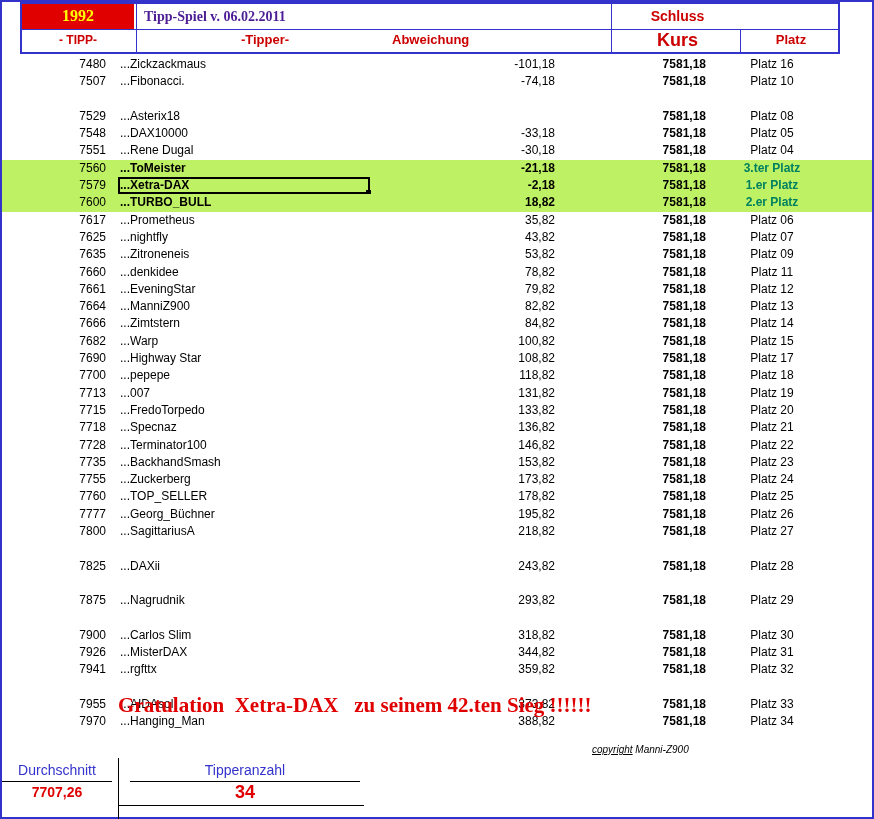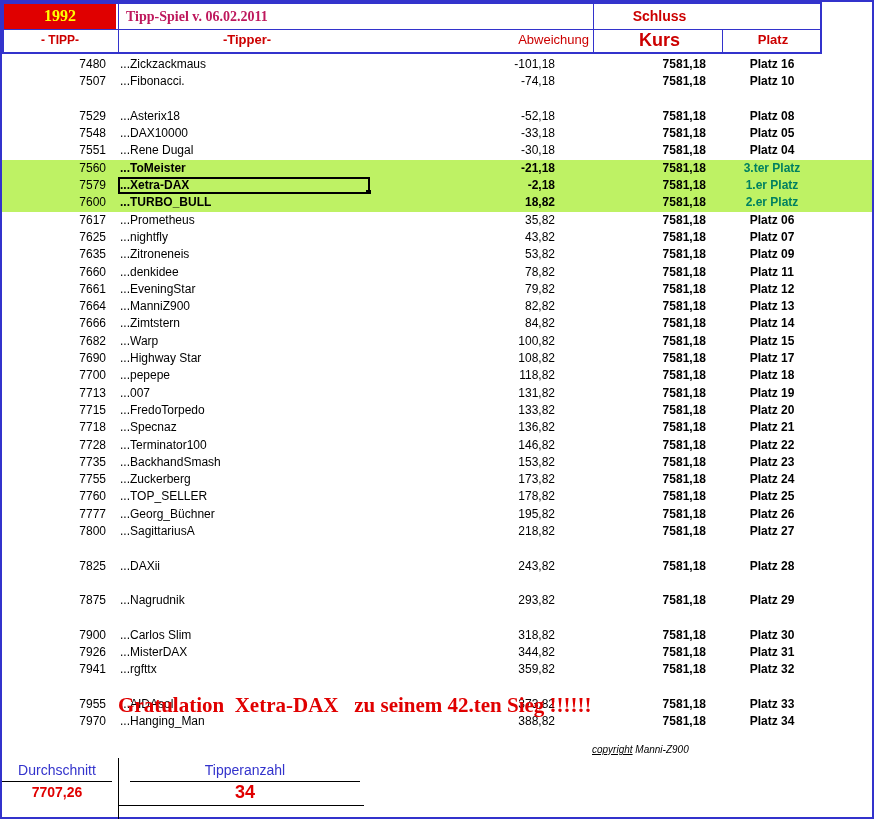--- a/index.html
+++ b/index.html
@@ -43,21 +43,21 @@
   .hline-bottom {
     position: absolute;
     left: 0px; top: 817px;
     width: 874px; height: 2px;
     background: #3333cc;
   }
 
   
   .header {
     position: absolute;
-    left: 2px; top: 2px;
+    left: 20px; top: 2px;
     width: 820px; height: 52px;
     border: 2px solid #3333cc;
     box-sizing: border-box;
   }
   .hdr-row1 {
     position: absolute;
     left: 0; top: 0;
     width: 100%; height: 25px;
   }
   .hdr-row2 {
@@ -93,21 +93,21 @@
     width: 112px; height: 23px;
     color: #cc0000;
     font-weight: bold;
     font-size: 12px;
     text-align: center;
     line-height: 22px;
   }
   .game-title {
     left: 118px; top: 0px;
     width: 290px; height: 25px;
-    color: #be185d;
+    color: #4c1d95;
     font-weight: bold;
     font-size: 14px;
     font-family: "Liberation Serif", serif;
     line-height: 25px;
     padding-left: 4px;
   }
   .tipper-head {
     left: 118px; top: 0px;
     width: 250px; height: 23px;
     color: #cc0000;
@@ -122,23 +122,23 @@
     color: #cc0000;
     font-weight: bold;
     font-size: 14px;
     text-align: center;
     line-height: 24px;
   }
   .abw-head {
     left: 370px; top: 0px;
     width: 215px; height: 23px;
     color: #cc0000;
-    font-weight: normal;
+    font-weight: bold;
     font-size: 13px;
-    text-align: right;
+    text-align: left;
     line-height: 22px;
   }
   .kurs-head {
     left: 593px; top: 0px;
     width: 125px; height: 23px;
     color: #cc0000;
     font-weight: bold;
     font-size: 18px;
     text-align: center;
     line-height: 22px;
@@ -213,21 +213,20 @@
     font-size: 12px;
     font-weight: bold;
     line-height: 17px;
   }
   .row .c-platz {
     position: absolute;
     left: 720px; width: 100px;
     text-align: center;
     font-size: 12px;
     line-height: 17px;
-    font-weight: bold;
   }
   .row.highlight {
     background: #bef264;
   }
   .row.highlight .c-name,
   .row.highlight .c-abw,
   .row.highlight .c-kurs {
     font-weight: bold;
   }
   .row.highlight .c-platz {
@@ -398,21 +397,20 @@
       <div class="row">
         <div class="c-tipp"></div>
         <div class="c-name"></div>
         <div class="c-abw"></div>
         <div class="c-kurs"></div>
         <div class="c-platz"></div>
       </div>
       <div class="row">
         <div class="c-tipp">7529</div>
         <div class="c-name">...Asterix18</div>
-        <div class="c-abw">-52,18</div>
         <div class="c-kurs">7581,18</div>
         <div class="c-platz">Platz 08</div>
       </div>
       <div class="row">
         <div class="c-tipp">7548</div>
         <div class="c-name">...DAX10000</div>
         <div class="c-abw">-33,18</div>
         <div class="c-kurs">7581,18</div>
         <div class="c-platz">Platz 05</div>
       </div>

